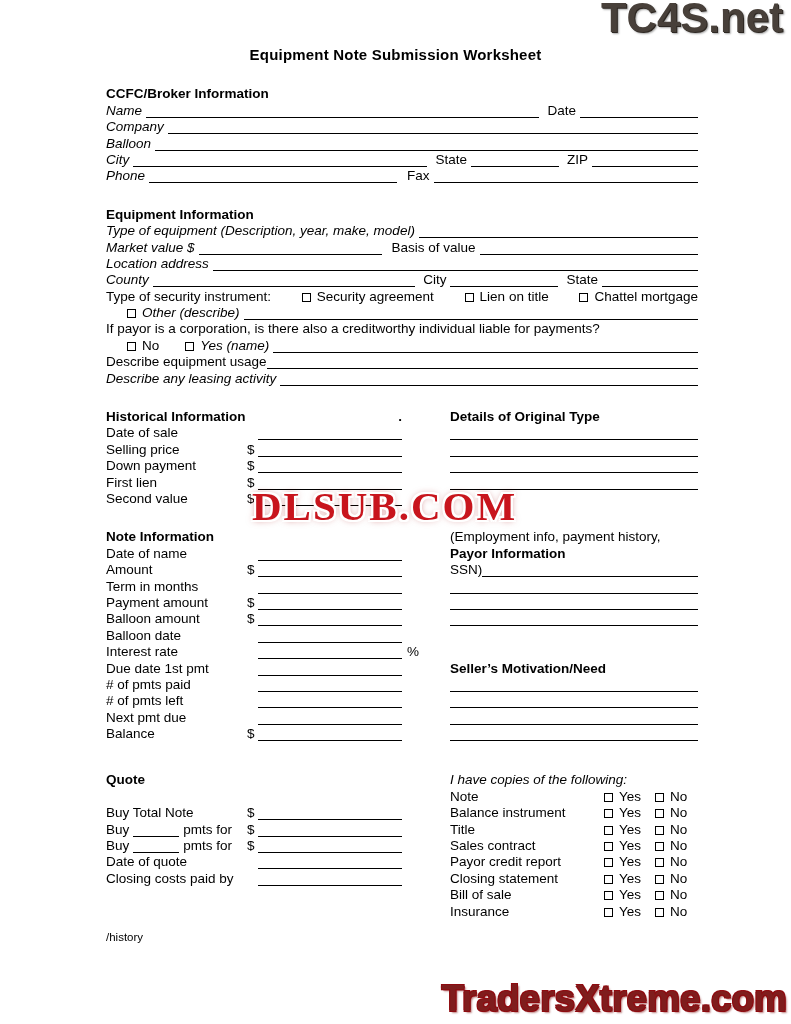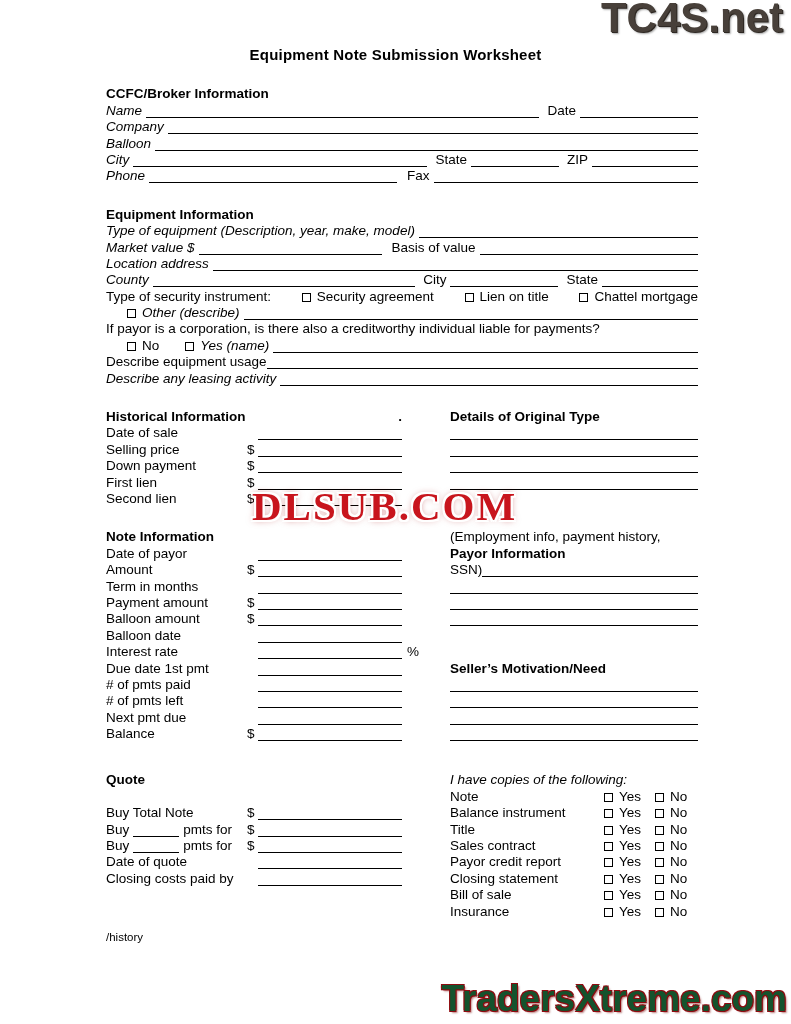--- a/index.html
+++ b/index.html
@@ -40,21 +40,21 @@
   .yn { width:28px; flex:none; }
   .cb2 { margin-left:8px; }
   .footer-code { margin-top:12px; font-size:11.5px; }
 
   .wm-mid { position:absolute; left:252px; top:482px; font-family:"Liberation Serif",serif;
             font-weight:bold; font-size:41px; letter-spacing:2px; color:#c8151d;
             text-shadow:-2px 0 0 #fff, 2px 0 0 #fff, 0 -2px 0 #fff, 0 2px 0 #fff,
                         -2px -2px 0 #fff, 2px 2px 0 #fff, -2px 2px 0 #fff, 2px -2px 0 #fff,
                         0 0 7px rgba(160,0,0,.55); }
   .wm-bottom { position:absolute; bottom:4px; right:4px; font-size:37px; font-weight:bold;
-               letter-spacing:0; color:#14532d;
+               letter-spacing:0; color:#7f1d1d;
                text-shadow:-1px -1px 0 #8e0b10, 1px -1px 0 #8e0b10, -1px 1px 0 #8e0b10,
                            1px 1px 0 #8e0b10, 2px 2px 2px rgba(120,0,0,.5); }
 </style>
 </head>
 <body>
 
 <div class="page">
 
   <div class="logo">TC4S.net</div>
 
@@ -178,21 +178,21 @@
           <span class="lbl">Down payment</span>
           <span class="pre">$</span>
           <span class="line w144"></span>
         </div>
         <div class="row">
           <span class="lbl">First lien</span>
           <span class="pre">$</span>
           <span class="line w144"></span>
         </div>
         <div class="row">
-          <span class="lbl">Second lien</span>
+          <span class="lbl">Second value</span>
           <span class="pre">$</span>
           <span class="line w144"></span>
         </div>
       </div>
       <div class="col-right">
         <div class="row">
           <span class="h">Details of Original Type</span>
         </div>
         <div class="row">
             <span class="fline"></span>
@@ -208,21 +208,21 @@
           </div>
       </div>
     </div>
 
     <div class="cols sec-gap">
       <div class="col-left">
         <div class="row">
           <span class="h">Note Information</span>
         </div>
         <div class="row">
-          <span class="lbl">Date of payor</span>
+          <span class="lbl">Date of name</span>
           <span class="pre"></span>
           <span class="line w144"></span>
         </div>
         <div class="row">
           <span class="lbl">Amount</span>
           <span class="pre">$</span>
           <span class="line w144"></span>
         </div>
         <div class="row">
           <span class="lbl">Term in months</span>

